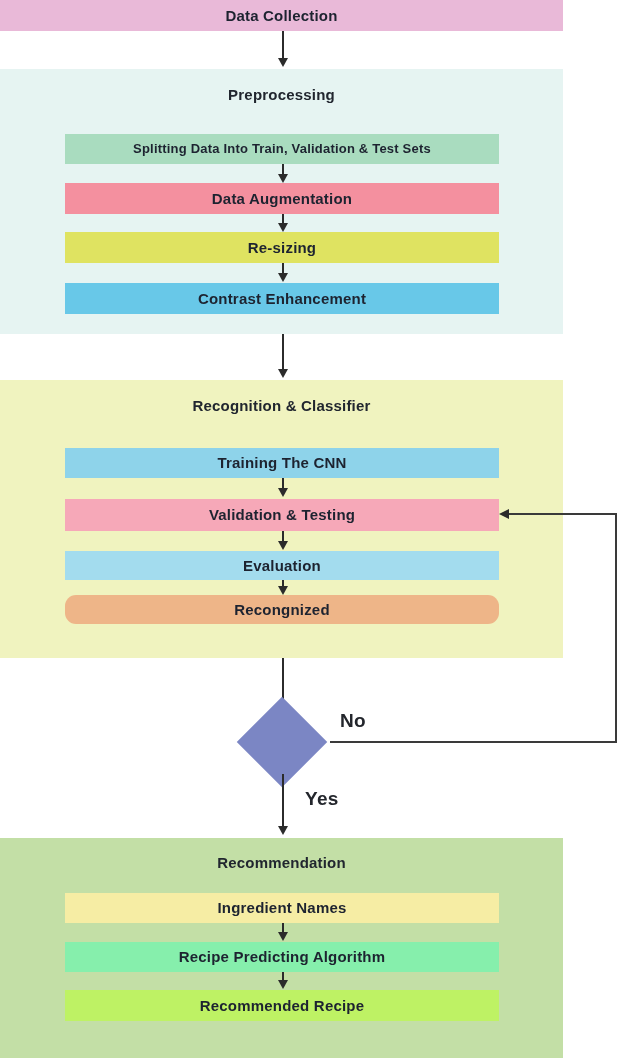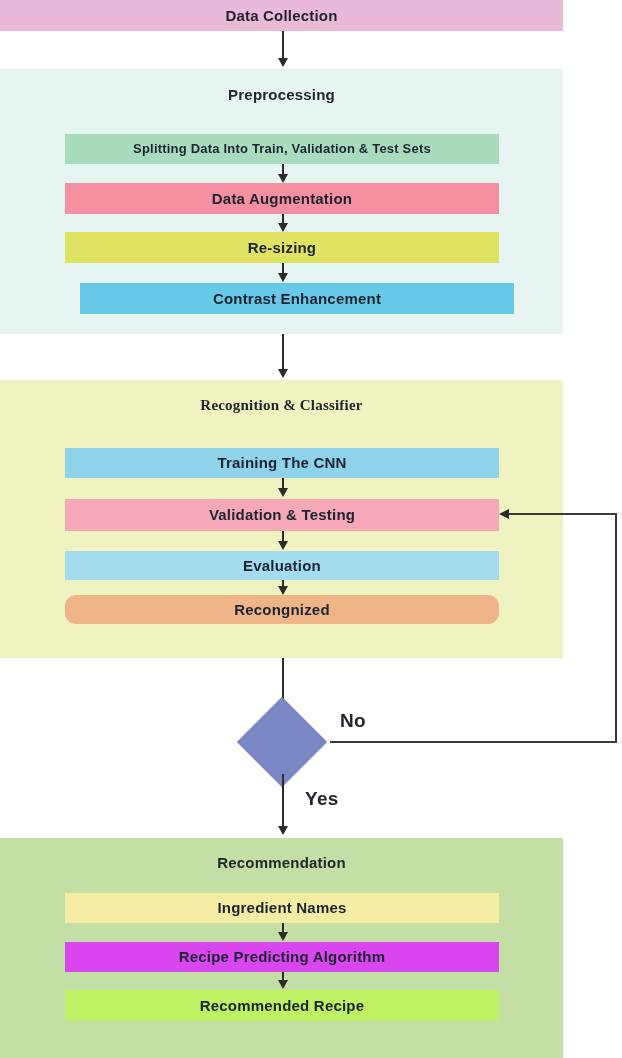--- a/index.html
+++ b/index.html
@@ -117,29 +117,29 @@
   </div>
   <div class="vline" style="left:282px; top:214px; height:11px;"></div>
   <div class="arrow-down" style="left:278px; top:223px;"></div>
 
   <div class="bar" style="left:65px; top:232px; width:434px; height:31px; background:#dfe361; font-size:15px;">
     <span>Re-sizing</span>
   </div>
   <div class="vline" style="left:282px; top:263px; height:12px;"></div>
   <div class="arrow-down" style="left:278px; top:273px;"></div>
 
-  <div class="bar" style="left:80px; top:283px; width:434px; height:31px; background:#68c8e8; font-size:15px;text-align:right;">
+  <div class="bar" style="left:65px; top:283px; width:434px; height:31px; background:#68c8e8; font-size:15px;text-align:right;">
     <span>Contrast Enhancement</span>
   </div>
 
   <div class="vline" style="left:282px; top:334px; height:38px;"></div>
   <div class="arrow-down" style="left:278px; top:369px;"></div>
 
   <div class="panel" style="left:0px; top:380px; width:563px; height:278px; background:#f0f3bf;">
-    <div class="panel-title" style="top:17px;font-family:Liberation Serif, serif;">Recognition &amp; Classifier</div>
+    <div class="panel-title" style="top:17px;">Recognition &amp; Classifier</div>
   </div>
 
   <div class="bar" style="left:65px; top:448px; width:434px; height:30px; background:#8ed3ea; font-size:15px;justify-content:center;">
     <span>Training The CNN</span>
   </div>
   <div class="vline" style="left:282px; top:478px; height:12px;"></div>
   <div class="arrow-down" style="left:278px; top:488px;"></div>
 
   <div class="bar" style="left:65px; top:499px; width:434px; height:32px; background:#f6a8b8; font-size:15px;">
     <span>Validation &amp; Testing</span>
@@ -177,21 +177,21 @@
   <div class="panel" style="left:0px; top:838px; width:563px; height:220px; background:#c3dfa6;">
     <div class="panel-title" style="top:16px;">Recommendation</div>
   </div>
 
   <div class="bar" style="left:65px; top:893px; width:434px; height:30px; background:#f6eda4; font-size:15px;">
     <span>Ingredient Names</span>
   </div>
   <div class="vline" style="left:282px; top:923px; height:12px;"></div>
   <div class="arrow-down" style="left:278px; top:932px;"></div>
 
-  <div class="bar" style="left:65px; top:942px; width:434px; height:30px; background:#d946ef; font-size:15px;">
+  <div class="bar" style="left:65px; top:942px; width:434px; height:30px; background:#86efac; font-size:15px;">
     <span>Recipe Predicting Algorithm</span>
   </div>
   <div class="vline" style="left:282px; top:972px; height:12px;"></div>
   <div class="arrow-down" style="left:278px; top:980px;"></div>
 
   <div class="bar" style="left:65px; top:990px; width:434px; height:31px; background:#bef264; font-size:15px;">
     <span>Recommended Recipe</span>
   </div>
 
 </div>

